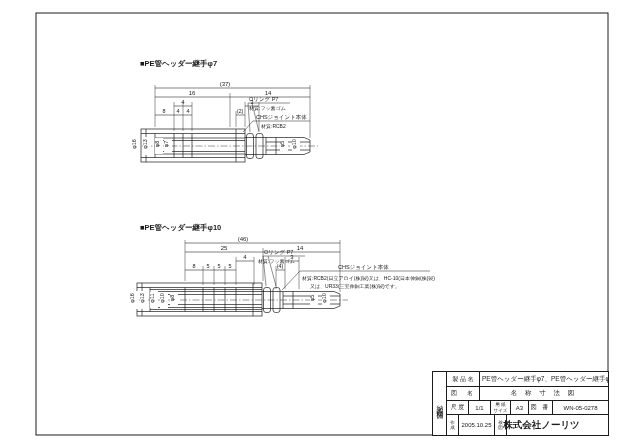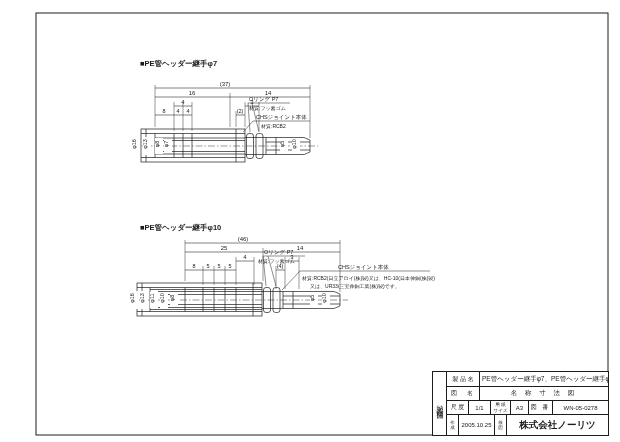--- a/index.html
+++ b/index.html
@@ -274,16 +274,16 @@
 
     <div class="tb-cell bR cC stack f45" style="left:14px;top:43px;width:12px;height:20px;">
       <span>作</span>
       <span>成</span>
     </div>
     <div class="tb-cell bR cC f6" style="left:26px;top:43px;width:36px;height:20px;">2005.10.25</div>
     <div class="tb-cell bR cC stack f45" style="left:62px;top:43px;width:12px;height:20px;">
       <span>検</span>
       <span>図</span>
     </div>
-    <div class="tb-cell cC" id="tb-company" style="left:74px;top:43px;width:101px;height:20px;">株式会社ノーリツ</div>
+    <div class="tb-cell cC" id="tb-company" style="left:58px;top:43px;width:101px;height:20px;">株式会社ノーリツ</div>
   </div>
 
 </div>
 
 </body></html>

